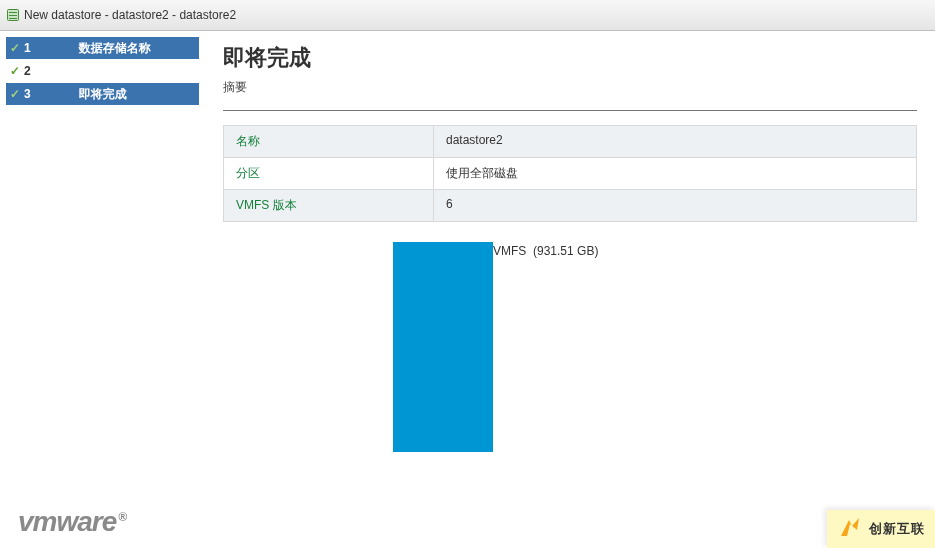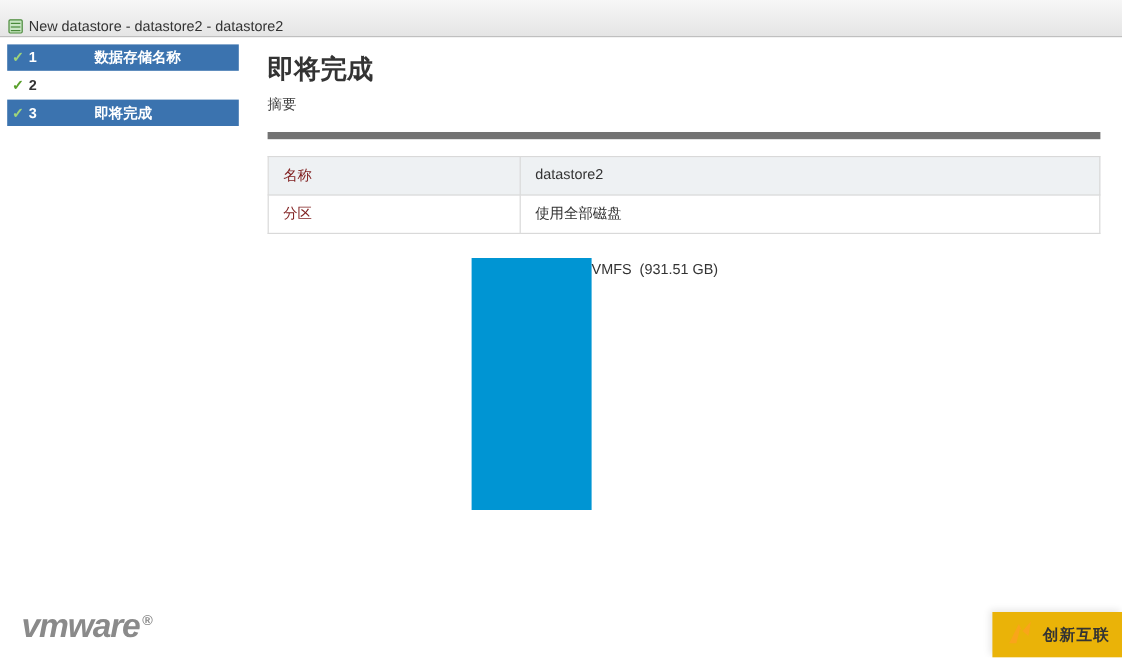--- a/index.html
+++ b/index.html
@@ -11,20 +11,21 @@
     width: 935px;
     height: 548px;
     overflow: hidden;
     position: relative;
   }
   .titlebar {
     height: 24px;
     background: linear-gradient(to bottom, #f7f7f7, #e5e5e5);
     border-bottom: 1px solid #bfbfbf;
     display: flex;
+    align-items: center;
     padding: 15px 6px;
     font-size: 12px;
     color: #333;
   }
   .titlebar svg { margin-right: 4px; }
   .layout { display: flex; height: calc(100% - 70px); }
   .sidebar {
     width: 205px;
     padding: 6px 6px 0 6px;
   }
@@ -61,38 +62,38 @@
   .heading {
     font-size: 22px;
     font-weight: bold;
     color: #333;
     margin-bottom: 6px;
   }
   .subheading {
     font-size: 12px;
     color: #444;
     padding-bottom: 14px;
-    border-bottom: 6px solid #737373;
+    border-bottom: 1px solid #737373;
     margin-bottom: 14px;
   }
   table.summary {
     width: 100%;
     border-collapse: collapse;
     border: 1px solid #d9d9d9;
   }
   table.summary td {
     border: 1px solid #d9d9d9;
     padding: 7px 12px;
     vertical-align: top;
   }
   table.summary tr:nth-child(odd) td { background: #eef1f3; }
   table.summary tr:nth-child(even) td { background: #fff; }
   table.summary td.key {
     width: 210px;
-    color: #7f1d1d;
+    color: #15803d;
   }
   .partition-row {
     display: flex;
     align-items: flex-start;
     margin-top: 20px;
     padding-left: 170px;
   }
   .partition-block {
     width: 100px;
     height: 210px;
@@ -117,21 +118,21 @@
   }
   .footer-logo .reg { font-size: 12px; vertical-align: super; margin-left: 2px; }
 
   .brand-badge {
     position: absolute;
     right: 0;
     bottom: 0;
     display: flex;
     align-items: center;
     gap: 6px;
-    background: #eab308;
+    background: #fef9c3;
     padding: 6px 10px;
     box-shadow: -2px -2px 6px rgba(0,0,0,0.1);
   }
   .brand-badge svg { display: block; }
   .brand-text { font-size: 13px; color: #333; font-weight: bold; letter-spacing: 1px; }
 </style>
 </head>
 <body>
 
 <div class="titlebar">
@@ -169,20 +170,24 @@
     <table class="summary">
       <tbody>
           <tr>
         <td class="key">名称</td>
         <td>datastore2</td>
       </tr>
       <tr>
         <td class="key">分区</td>
         <td>使用全部磁盘</td>
       </tr>
+      <tr>
+        <td class="key">VMFS 版本</td>
+        <td>6</td>
+      </tr>
     </tbody>
       </table>
 
     <div class="partition-row">
       <div class="partition-block"></div>
       <div class="partition-label">
         <span>VMFS</span>&nbsp;&nbsp;<span>(931.51 GB)</span>
       </div>
     </div>
   </div>

